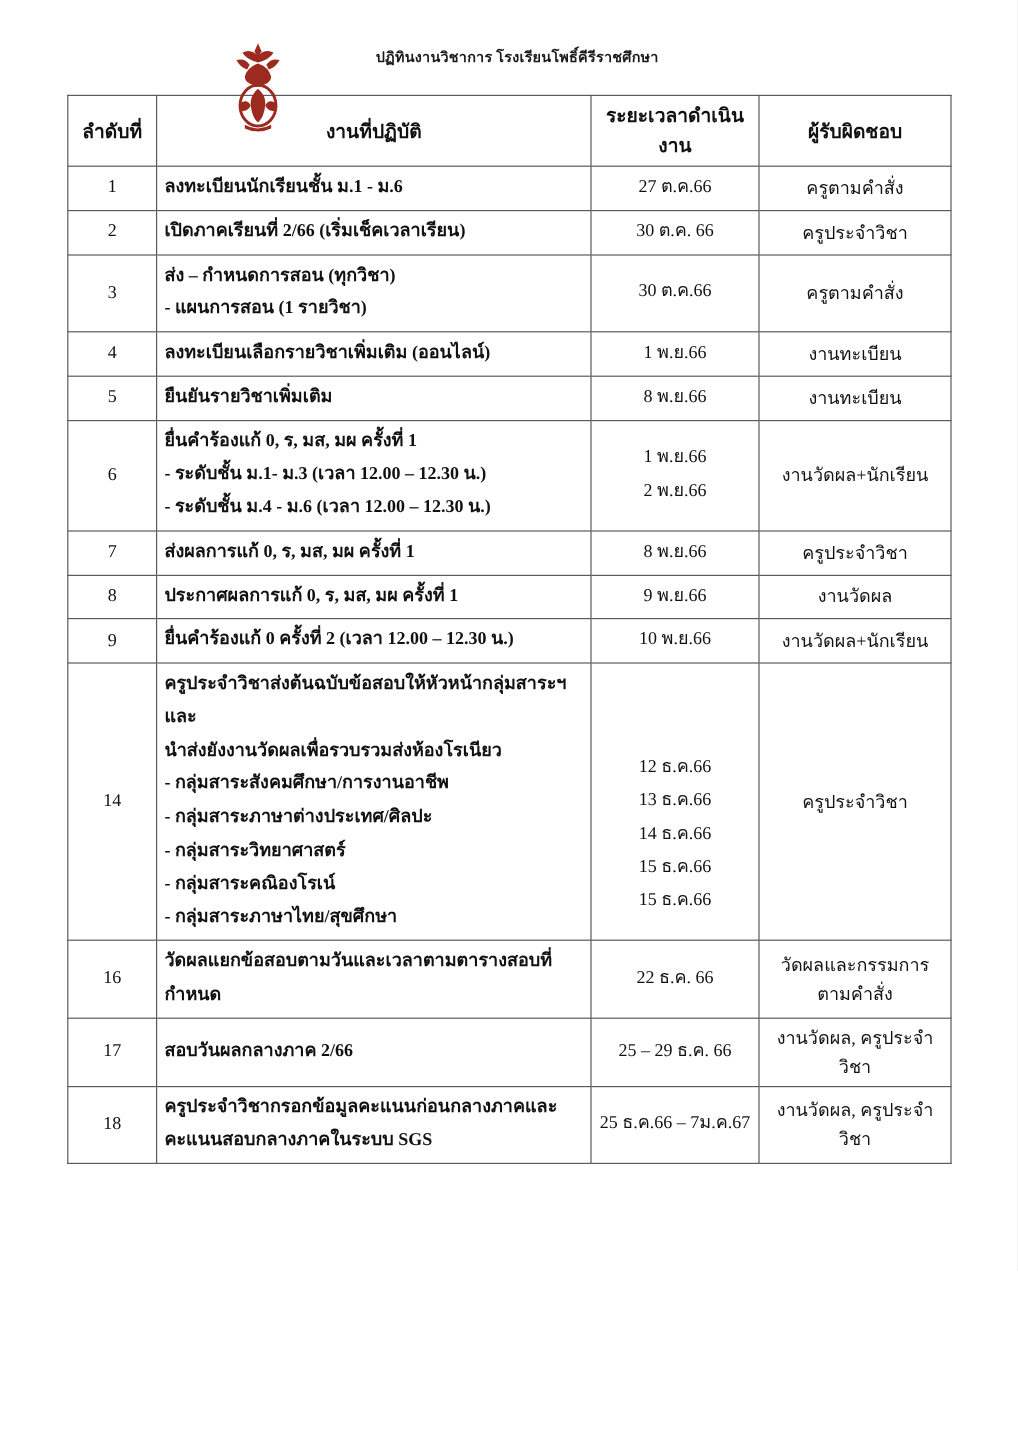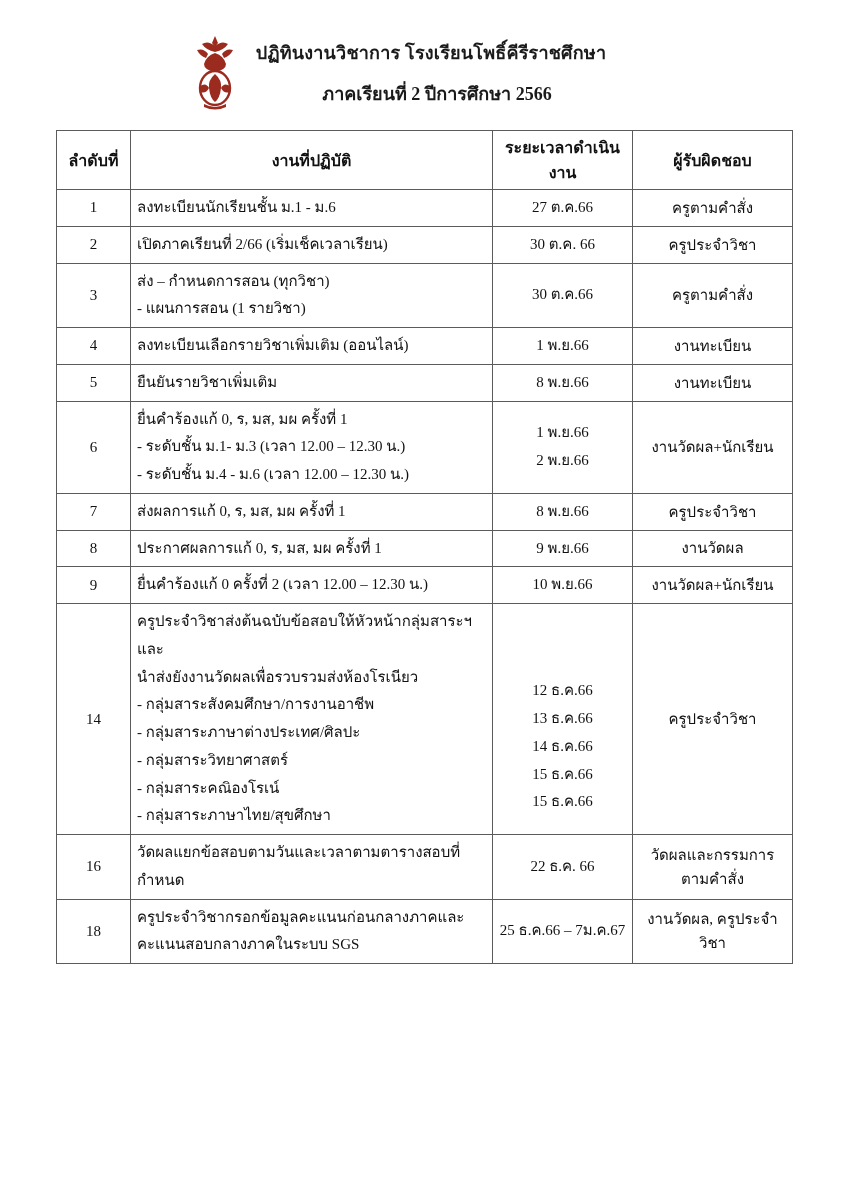--- a/index.html
+++ b/index.html
@@ -29,21 +29,21 @@
   }
   .emblem {
     position: absolute;
     left: 132px;
     top: 6px;
     width: 54px;
     height: 78px;
   }
   .emblem svg { display: block; }
   .title-line1 {
-    font-size: 18px;
+    font-size: 12px;
     font-weight: bold;
     color: #1a1a1a;
     letter-spacing: 0.2px;
     margin: 4px 0 0 14px;
   }
   .title-line2 {
     font-size: 18px;
     font-weight: bold;
     color: #1a1a1a;
     margin: 12px 0 0 26px;
@@ -72,21 +72,21 @@
   col.c-task  { width: 362px; }
   col.c-time  { width: 140px; }
   col.c-resp  { width: 160px; }
 
   td.no   { text-align: center; }
   td.task { text-align: left; padding-left: 12px; }
   td.time { text-align: center; }
   td.resp { text-align: center; }
 
   .row-h-1 { height: 30px; }
-  .line { display: block; line-height: 1.85; }
+  .line { display: block; line-height: 1.85; font-weight: bold; }
   .pad-cell { padding-top: 6px; padding-bottom: 6px; margin-top: 48px; }
   .time-stack span { display: block; line-height: 1.85; }
   .spacer-line { display: block; line-height: 1.85; visibility: hidden; }
 </style>
 </head>
 <body>
 
 <div class="page">
 
   <div class="header">
@@ -100,21 +100,20 @@
           <path d="M27 19 Q36 22 38 30 Q38 36 27 38 Q16 36 16 30 Q18 22 27 19 Z"></path>
         </g>
         <ellipse cx="27" cy="54" rx="15" ry="17" fill="none" stroke="#9b2b1f" stroke-width="2.4"></ellipse>
         <path d="M27 40 Q34 46 33 54 Q32 64 27 68 Q22 64 21 54 Q20 46 27 40 Z" fill="#9b2b1f"></path>
         <path d="M12 52 Q18 48 21 54 Q18 60 12 58 Z" fill="#9b2b1f"></path>
         <path d="M42 52 Q36 48 33 54 Q36 60 42 58 Z" fill="#9b2b1f"></path>
         <path d="M16 70 Q27 76 38 70 L38 73 Q27 78 16 73 Z" fill="#9b2b1f"></path>
       </svg>
     </div>
     <div class="title-line1">ปฏิทินงานวิชาการ  โรงเรียนโพธิ์คีรีราชศึกษา</div>
-    <div class="title-line2">ภาคเรียนที่ 2 ปีการศึกษา  2566</div>
   </div>
 
   <table class="cal">
     <colgroup>
       <col class="c-no">
         <col class="c-task">
         <col class="c-time">
         <col class="c-resp">
     </colgroup>
     <thead>
@@ -245,20 +244,30 @@
         <tr class="row-h-1">
           <td class="no">16</td>
           <td class="task">
             <span class="line">วัดผลแยกข้อสอบตามวันและเวลาตามตารางสอบที่กำหนด</span>
           </td>
           <td class="time time-stack">
             <span>22 ธ.ค. 66</span>
           </td>
           <td class="resp">วัดผลและกรรมการตามคำสั่ง</td>
         </tr>
+        <tr class="row-h-1">
+          <td class="no">17</td>
+          <td class="task">
+            <span class="line">สอบวันผลกลางภาค 2/66</span>
+          </td>
+          <td class="time time-stack">
+            <span>25 – 29 ธ.ค. 66</span>
+          </td>
+          <td class="resp">งานวัดผล, ครูประจำวิชา</td>
+        </tr>
         <tr>
           <td class="no">18</td>
           <td class="task pad-cell">
             <span class="line">ครูประจำวิชากรอกข้อมูลคะแนนก่อนกลางภาคและ</span>
             <span class="line">คะแนนสอบกลางภาคในระบบ SGS</span>
           </td>
           <td class="time time-stack">
             <span>25 ธ.ค.66 – 7ม.ค.67</span>
           </td>
           <td class="resp">งานวัดผล, ครูประจำวิชา</td>

